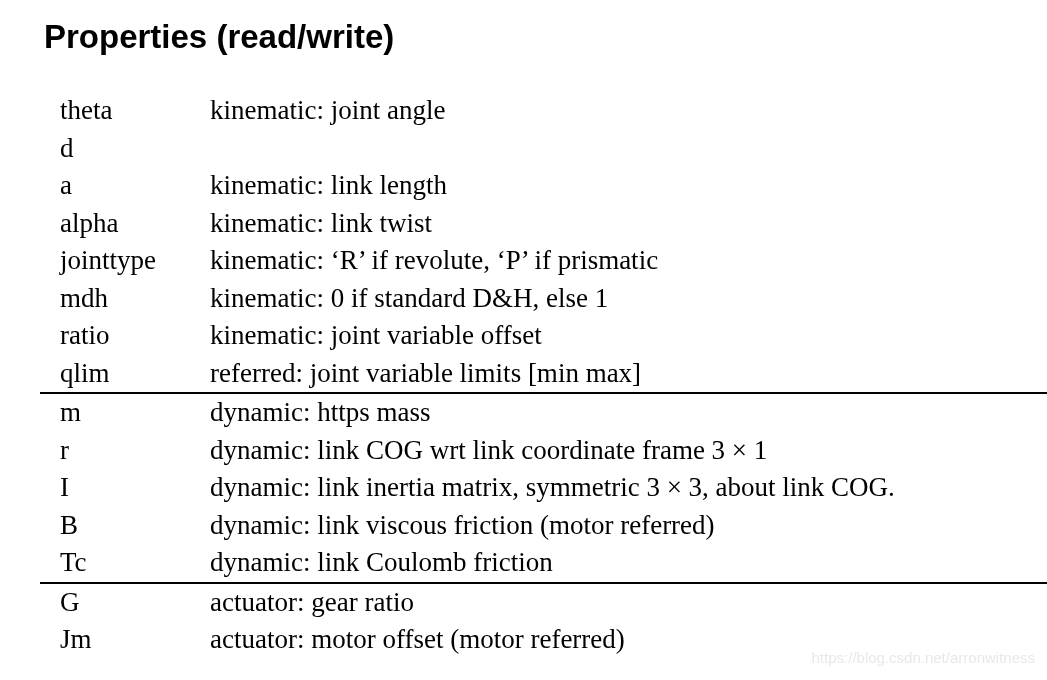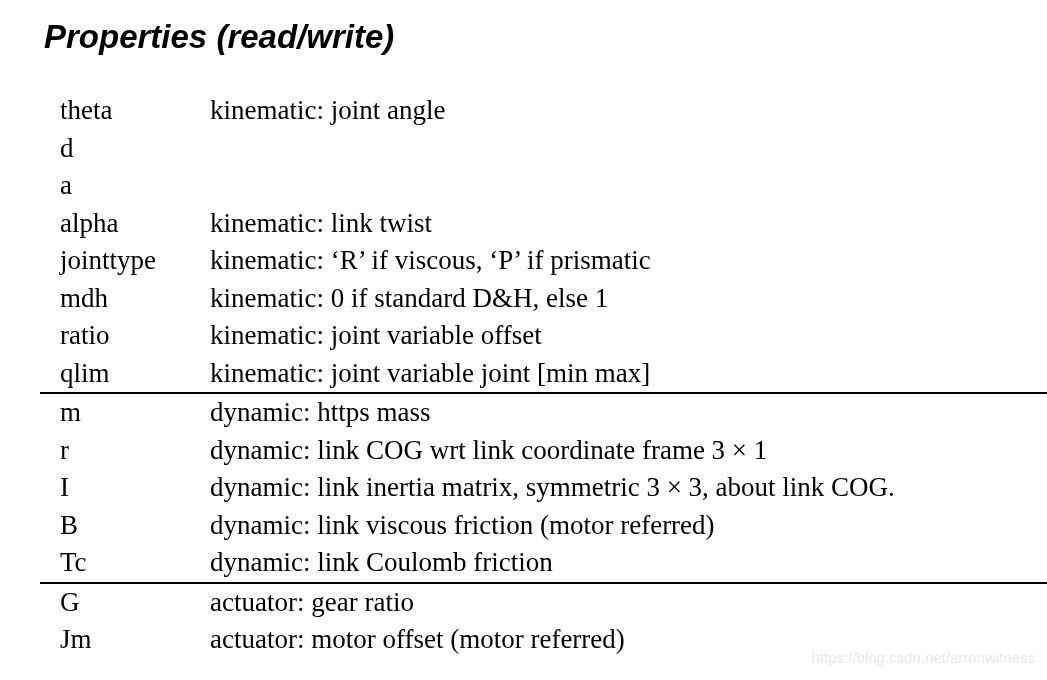--- a/index.html
+++ b/index.html
@@ -17,21 +17,20 @@
   }
   .page-title {
     position: absolute;
     left: 44px;
     top: -4px;
     font-family: "Liberation Sans", sans-serif;
     font-weight: bold;
     font-size: 33px;
     color: #000000;
     white-space: nowrap;
-    font-style: italic;
   }
   .props-table {
     position: absolute;
     left: 40px;
     top: 92px;
     right: 0;
   }
   .section {
     border-top: 0;
   }
@@ -74,40 +73,41 @@
   <div class="section">
     <div class="row">
       <div class="prop">theta</div>
       <div class="desc">kinematic: joint angle</div>
     </div>
     <div class="row">
       <div class="prop">d</div>
     </div>
     <div class="row">
       <div class="prop">a</div>
+      <div class="desc">kinematic: link length</div>
     </div>
     <div class="row">
       <div class="prop">alpha</div>
       <div class="desc">kinematic: link twist</div>
     </div>
     <div class="row">
       <div class="prop">jointtype</div>
-      <div class="desc">kinematic: ‘R’ if viscous, ‘P’ if prismatic</div>
+      <div class="desc">kinematic: ‘R’ if revolute, ‘P’ if prismatic</div>
     </div>
     <div class="row">
       <div class="prop">mdh</div>
       <div class="desc">kinematic: 0 if standard D&amp;H, else 1</div>
     </div>
     <div class="row">
       <div class="prop">ratio</div>
       <div class="desc">kinematic: joint variable offset</div>
     </div>
     <div class="row">
       <div class="prop">qlim</div>
-      <div class="desc">kinematic: joint variable joint [min max]</div>
+      <div class="desc">referred: joint variable limits [min max]</div>
     </div>
   </div>
 
   <div class="section">
     <div class="row">
       <div class="prop">m</div>
       <div class="desc">dynamic: https mass</div>
     </div>
     <div class="row">
       <div class="prop">r</div>

